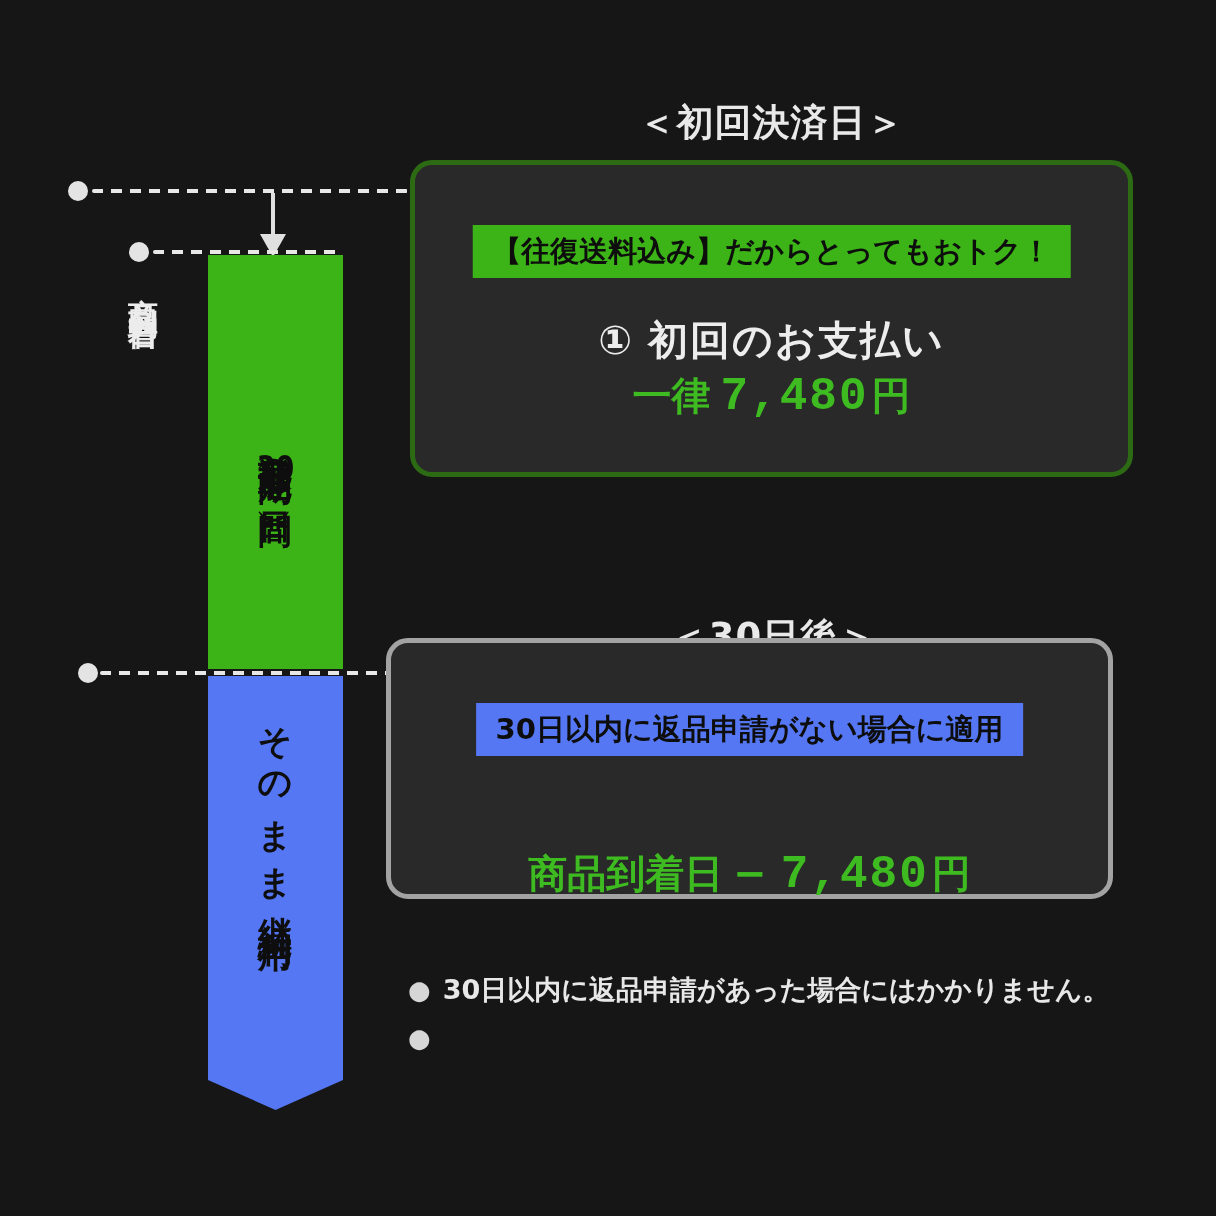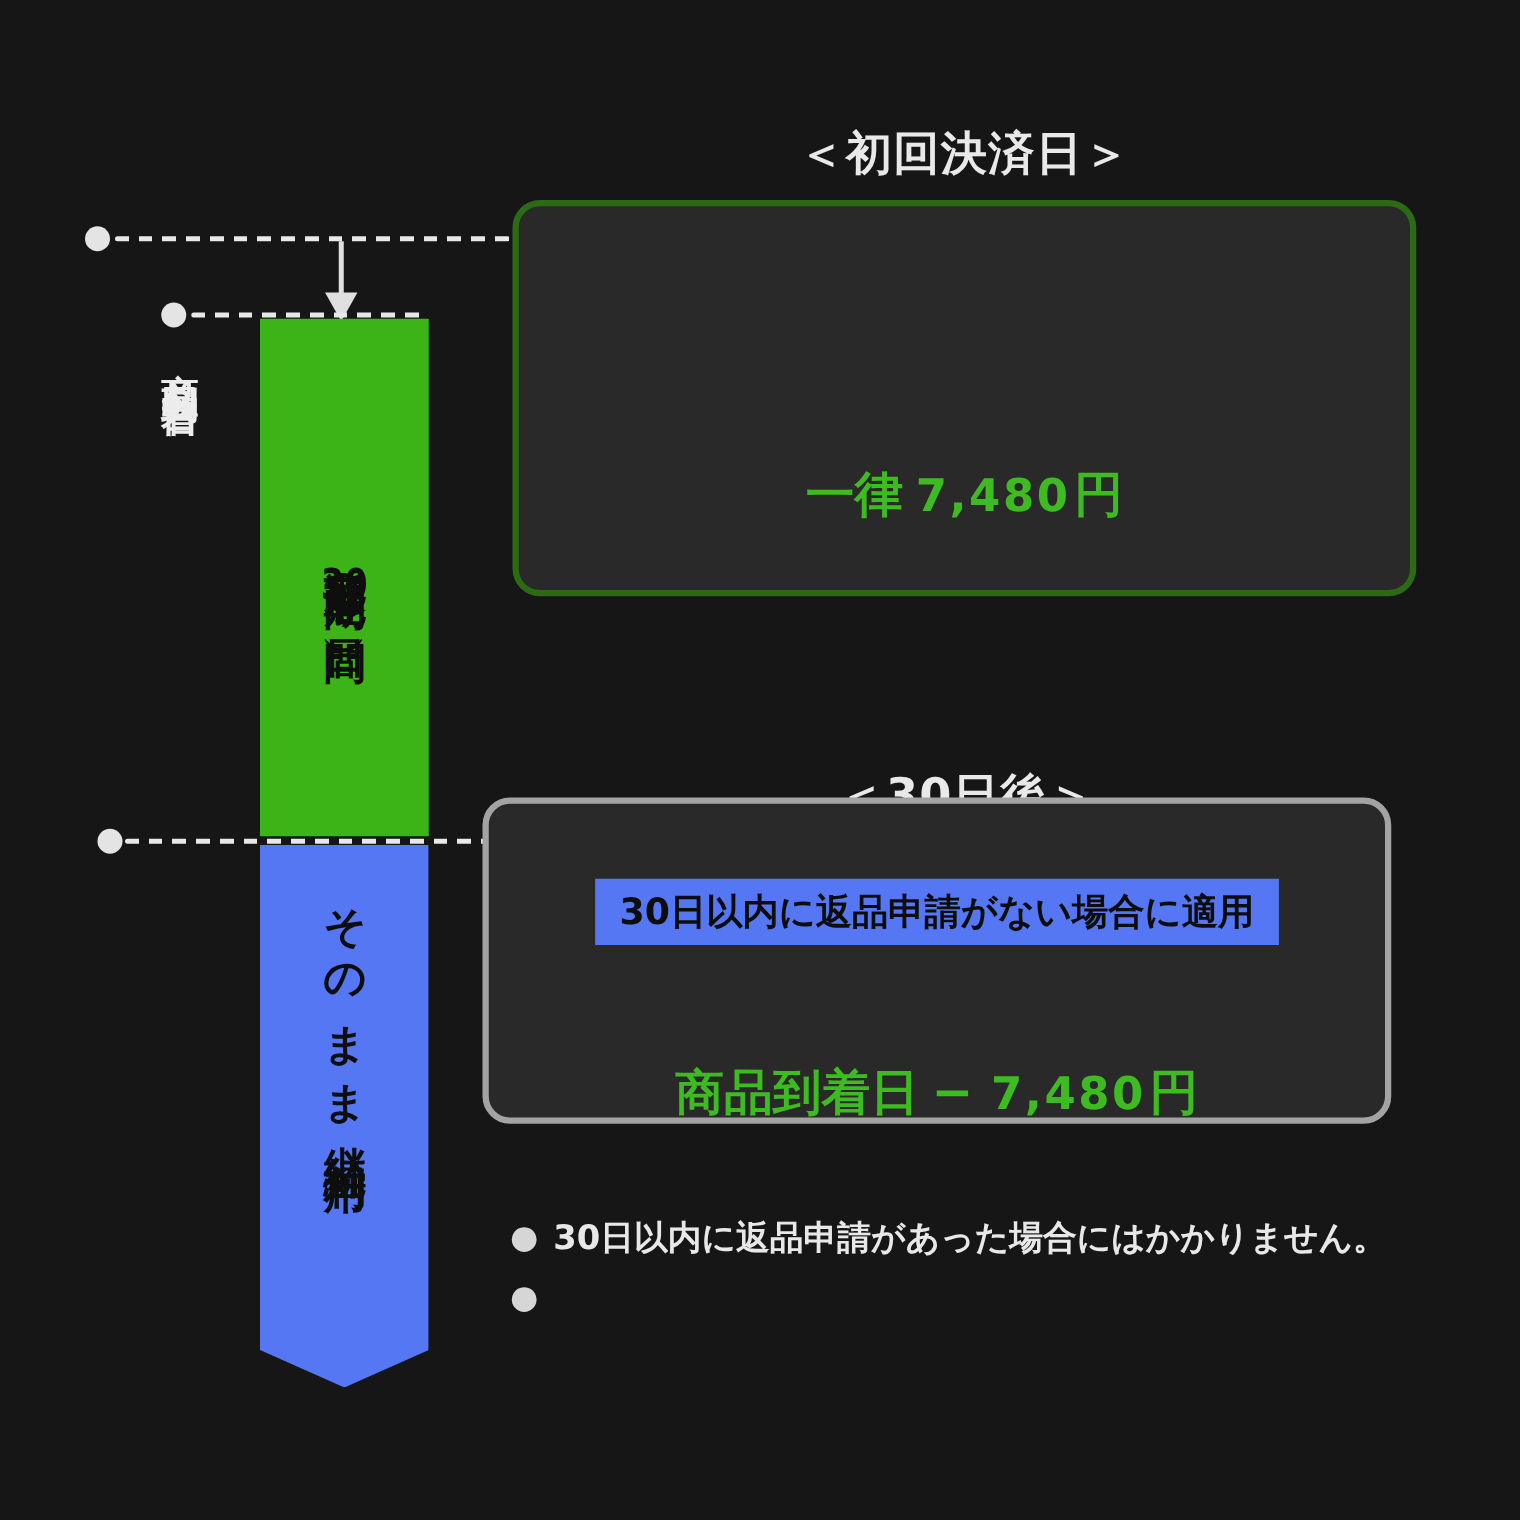--- a/index.html
+++ b/index.html
@@ -36,21 +36,21 @@
     position:absolute;left:0;right:0;top:148px;text-align:center;
     font-size:40px;font-weight:bold;color:#ededed;letter-spacing:2px;
   }
   .heading .num{margin-right:14px;}
 
   .price{
     position:absolute;left:0;right:0;top:204px;text-align:center;
     color:#3dbb20;font-weight:bold;
   }
   .price .p-small{font-size:39px;}
-  .price .p-big{font-size:36px;margin:0 3px 0 10px;letter-spacing:2px;}
+  .price .p-big{font-size:46px;margin:0 3px 0 10px;letter-spacing:2px;font-family:Liberation Mono, monospace;}
   .price .p-minus{font-size:40px;margin:0 4px 0 10px;}
 
   
   .notes{position:absolute;left:408px;top:966px;}
   .note-row{
     display:flex;align-items:center;gap:12px;height:48px;
     font-size:27px;font-weight:bold;color:#e8e8e8;white-space:nowrap;
   }
   .note-row .bullet{font-size:26px;color:#d6d6d6;}
 
@@ -115,20 +115,24 @@
 <span class="dot dot3"></span>
 <span class="dash line3"></span>
 
 <div class="ribbon blue">
   <div class="vtext">そのまま継続利用</div>
 </div>
 
 <div class="card-title t1">＜初回決済日＞</div>
 
 <div class="card green-card">
+  <div class="badge green">【往復送料込み】だからとってもおトク！</div>
+  <div class="heading">
+    <span class="num">①</span><span>初回のお支払い</span>
+  </div>
   <div class="price">
     <span class="p-small">一律</span><span class="p-big">7,480</span><span class="p-small">円</span>
   </div>
 </div>
 
 <div class="card-title t2">＜30日後＞</div>
 
 <div class="card blue-card">
   <div class="badge blue">30日以内に返品申請がない場合に適用</div>
   <div class="price">

